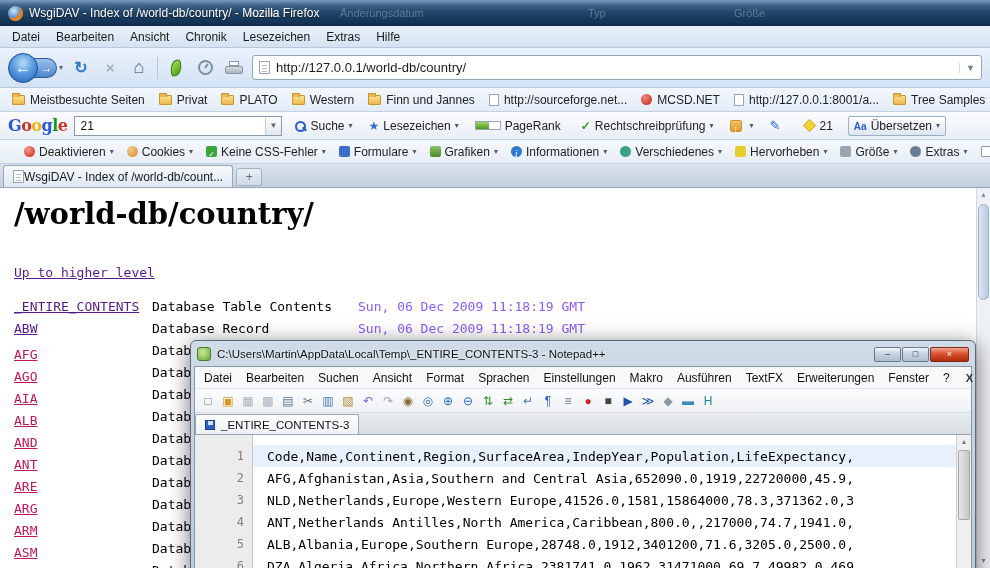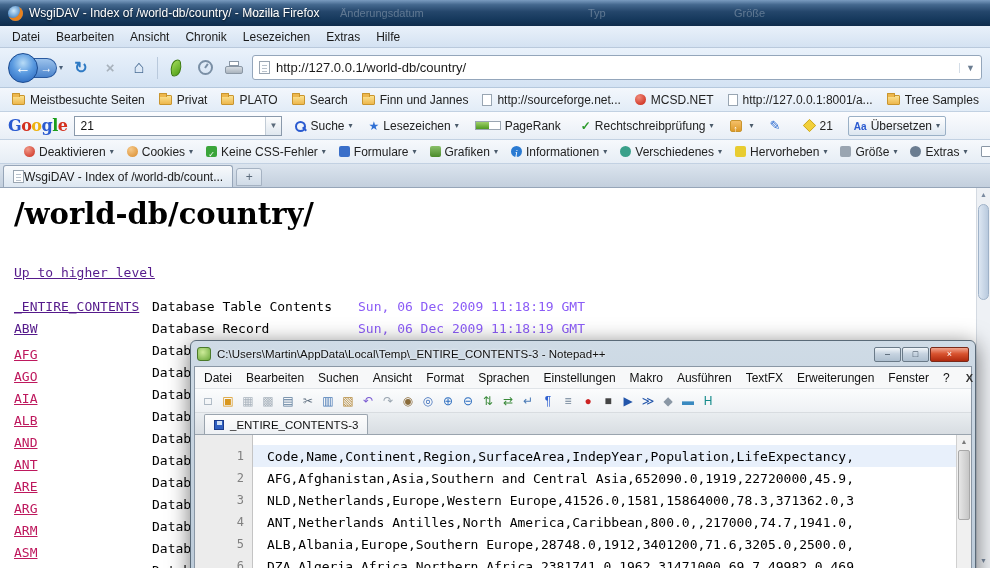--- a/index.html
+++ b/index.html
@@ -170,21 +170,21 @@
   .npp-menu { display:flex; align-items:center; }
   .npp-menu .mitem { font-size:12px; color:#111; padding:2px 7px; white-space:nowrap; }
   .npp-menurow .spacer { flex:1; }
   .npp-menurow .mclose { padding:0 9px; color:#333; font-weight:bold; font-size:11px; }
   .npp-toolbar { height:25px; background:linear-gradient(#fbfcfd,#eef1f4);
     border-top:1px solid #e0e4e8; border-bottom:1px solid #d8dce0;
     display:flex; align-items:center; padding:0 4px; gap:2px; overflow:hidden; }
   .tbico { width:18px; height:18px; display:flex; align-items:center; justify-content:center;
     font-size:12px; border-radius:2px; flex:0 0 auto; }
   .npp-tabs { height:22px; background:linear-gradient(#e9edf0,#d8dde2); border-bottom:1px solid #9aa4ae;
-    display:flex; align-items:flex-end; padding:2px 9px 0; }
+    display:flex; align-items:flex-end; padding:2px 0 0; }
   .npp-tab { height:20px; display:flex; align-items:center; gap:6px; padding:0 9px;
     background:linear-gradient(#fdfdfd,#eef1f4); border:1px solid #9aa4ae; border-bottom:none;
     border-radius:2px 2px 0 0; font-size:11.5px; color:#111; }
   .save-state-icon { width:10px; height:10px; background:#2f5fc0; border:1px solid #1a3a8a; position:relative; }
   .save-state-icon::before { content:""; position:absolute; left:2px; top:0; width:5px; height:4px; background:#cfe0f5; }
   .npp-editor { flex:1; position:relative; background:#fff; overflow:hidden; min-height:0; }
   .gutter-bg { position:absolute; left:0; top:0; bottom:0; width:58px; background:#ececec; border-right:1px solid #c4c4c4; }
   .ed-lines { position:absolute; left:0; top:10px; right:15px; font-family:"DejaVu Sans Mono", monospace; font-size:13px; }
   .ed-line { display:flex; height:22px; align-items:center; }
   .ed-num { width:58px; padding-right:9px; text-align:right; color:#808080; font-size:12px; flex:0 0 auto; }
@@ -275,21 +275,21 @@
         <span>Privat</span>
       </span>
 
       <span class="bm">
         <span class="bmico folder-icon"></span>
         <span>PLATO</span>
       </span>
 
       <span class="bm">
         <span class="bmico folder-icon"></span>
-        <span>Search</span>
+        <span>Western</span>
       </span>
 
       <span class="bm">
         <span class="bmico folder-icon"></span>
         <span>Finn und Jannes</span>
       </span>
 
       <span class="bm">
         <span class="bmico page-icon"></span>
         <span>http://sourceforge.net...</span>

